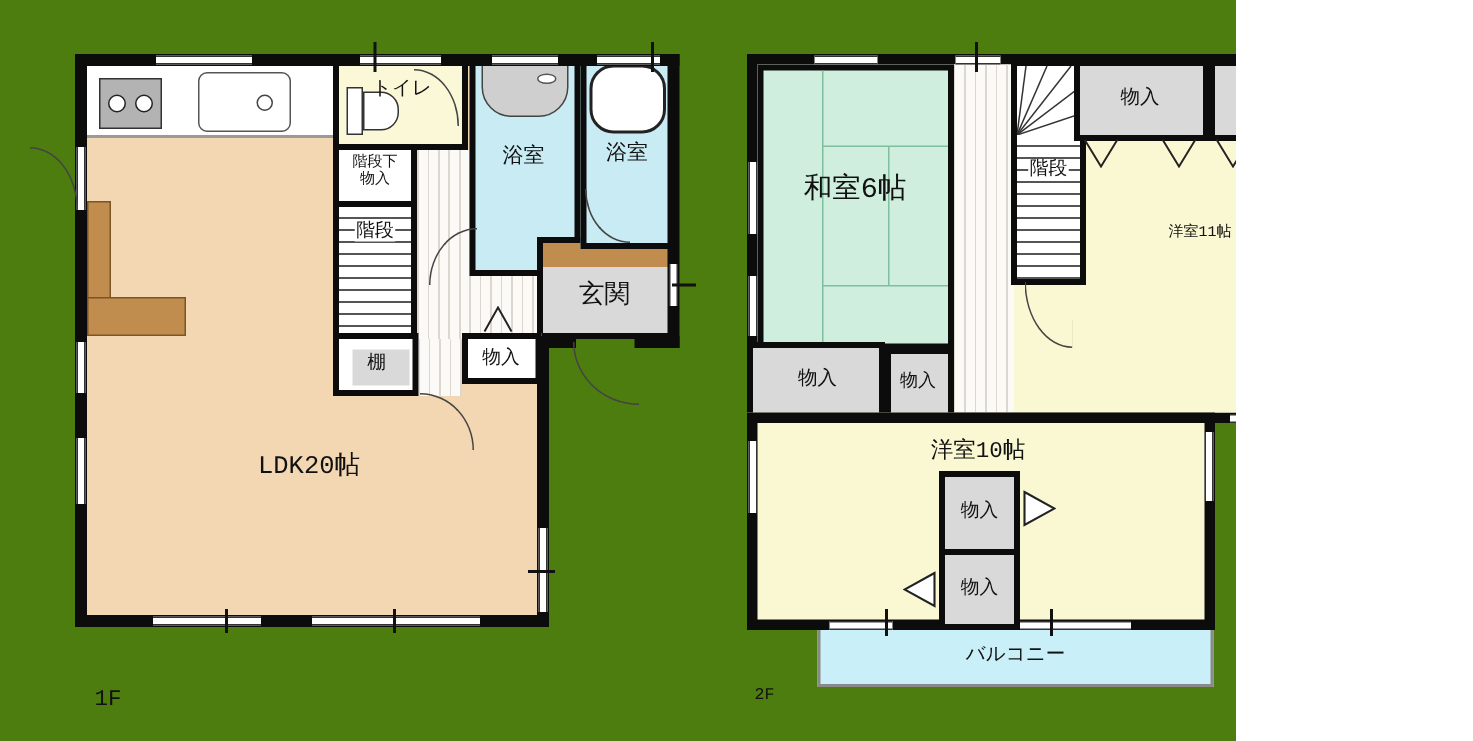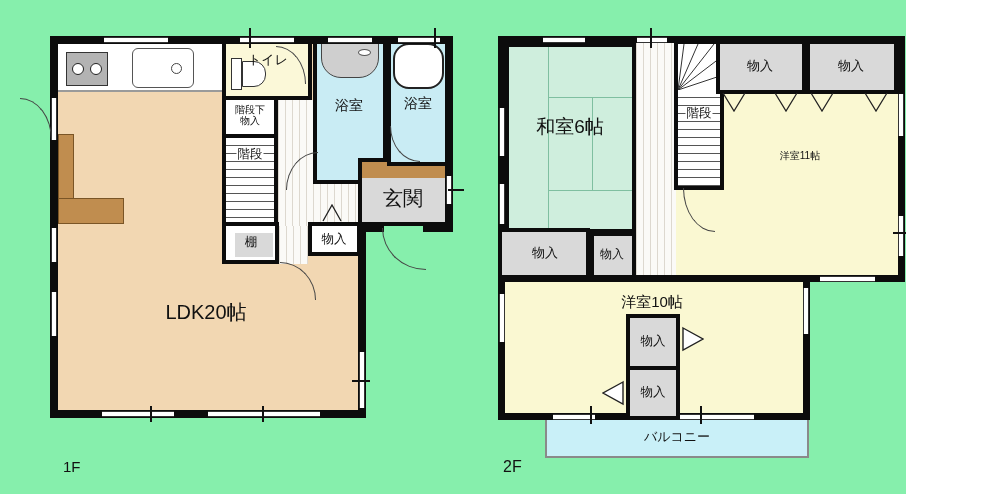--- a/index.html
+++ b/index.html
@@ -1,18 +1,18 @@
 <!DOCTYPE html>
 <html><head>
 <meta charset="utf-8">
 <style>
   *{margin:0;padding:0}
   body{background:#ffffff}
-  .plan{position:relative;width:906px;height:494px;background:#86efac;
-        font-family:Liberation Sans, sans-serif;color:#111;overflow:hidden}
+  .plan{position:relative;width:824px;height:494px;background:#4d7c0f;
+        font-family:Liberation Mono, monospace;color:#111;overflow:hidden}
   .a{position:absolute;box-sizing:border-box}
   .wall{background:#0c0c0c}
   .room{border:4px solid #0c0c0c}
   .hatch{background-color:#fbfaf7;background-image:repeating-linear-gradient(90deg,#ddd8cf 0 1px,transparent 1px 7px)}
   .steps{background-color:#fff;background-image:repeating-linear-gradient(180deg,transparent 0 7px,#555 7px 8px)}
   .lbl{transform:translate(-50%,-50%);white-space:nowrap;line-height:1.12;text-align:center;font-weight:500}
   .winH{background:#fff;border-top:1px solid #333;border-bottom:1px solid #333}
   .winV{background:#fff;border-left:1px solid #333;border-right:1px solid #333}
   .arc{background:transparent}
   .tick{background:#111}
@@ -105,24 +105,24 @@
       </svg>
 
     <div class="a lbl" style="left:268px;top:60px;font-size:13px">トイレ</div>
     <div class="a lbl" style="left:349px;top:106px;font-size:14px">浴室</div>
     <div class="a lbl" style="left:418px;top:104px;font-size:14px">浴室</div>
     <div class="a lbl" style="left:250px;top:115px;font-size:10px">
       <span>階段下</span><br>
       <span>物入</span>
     </div>
     <div class="a lbl" style="left:250px;top:154px;font-size:12.5px;background:#fff;padding:0 1px">階段</div>
-    <div class="a lbl" style="left:403px;top:198px;font-size:20px">玄関</div>
+    <div class="a lbl" style="left:403px;top:198px;font-size:17px">玄関</div>
     <div class="a lbl" style="left:251px;top:242px;font-size:12.5px">棚</div>
     <div class="a lbl" style="left:334px;top:239px;font-size:12.5px">物入</div>
-    <div class="a lbl" style="left:206px;top:312px;font-size:20px">LDK20帖</div>
+    <div class="a lbl" style="left:206px;top:312px;font-size:17px">LDK20帖</div>
     <div class="a" style="left:63px;top:458px;font-size:15px">1F</div>
   </div>
 
   <div>
 
     <div class="a" style="left:545px;top:412px;width:264px;height:46px;background:#c9f0f8;border:2px solid #8a8a8a"></div>
 
     <div class="a" style="left:498px;top:36px;width:407px;height:246px;background:#fff;border:7px solid #0c0c0c"></div>
 
     <div class="a room" style="left:505px;top:43px;width:131px;height:190px;background:#cfeedd"></div>
@@ -199,21 +199,21 @@
     <div class="a lbl" style="left:699px;top:113px;font-size:12.5px;background:#fff;padding:0 1px">階段</div>
     <div class="a lbl" style="left:760px;top:66px;font-size:13px">物入</div>
     <div class="a lbl" style="left:851px;top:66px;font-size:13px">物入</div>
     <div class="a lbl" style="left:800px;top:156px;font-size:10px">洋室11帖</div>
     <div class="a lbl" style="left:545px;top:253px;font-size:13px">物入</div>
     <div class="a lbl" style="left:612px;top:255px;font-size:12px">物入</div>
     <div class="a lbl" style="left:652px;top:302px;font-size:15px">洋室10帖</div>
     <div class="a lbl" style="left:653px;top:341px;font-size:12.5px">物入</div>
     <div class="a lbl" style="left:653px;top:392px;font-size:12.5px">物入</div>
     <div class="a lbl" style="left:677px;top:437px;font-size:13px">バルコニー</div>
-    <div class="a" style="left:503px;top:458px;font-size:16px">2F</div>
+    <div class="a" style="left:503px;top:458px;font-size:11px">2F</div>
   </div>
 
   <div class="a" style="left:916px;top:10px;width:58px;height:58px;border:4px solid #000;border-radius:50%;background:#fff">
     <div class="a" style="left:8px;top:4px;width:0;height:0;border-left:17px solid transparent;border-right:17px solid transparent;border-bottom:38px solid #000"></div>
     <div class="a" style="left:7px;top:44px;width:36px;height:3px;background:#000"></div>
   </div>
 
 </div>
 
 </body></html>

